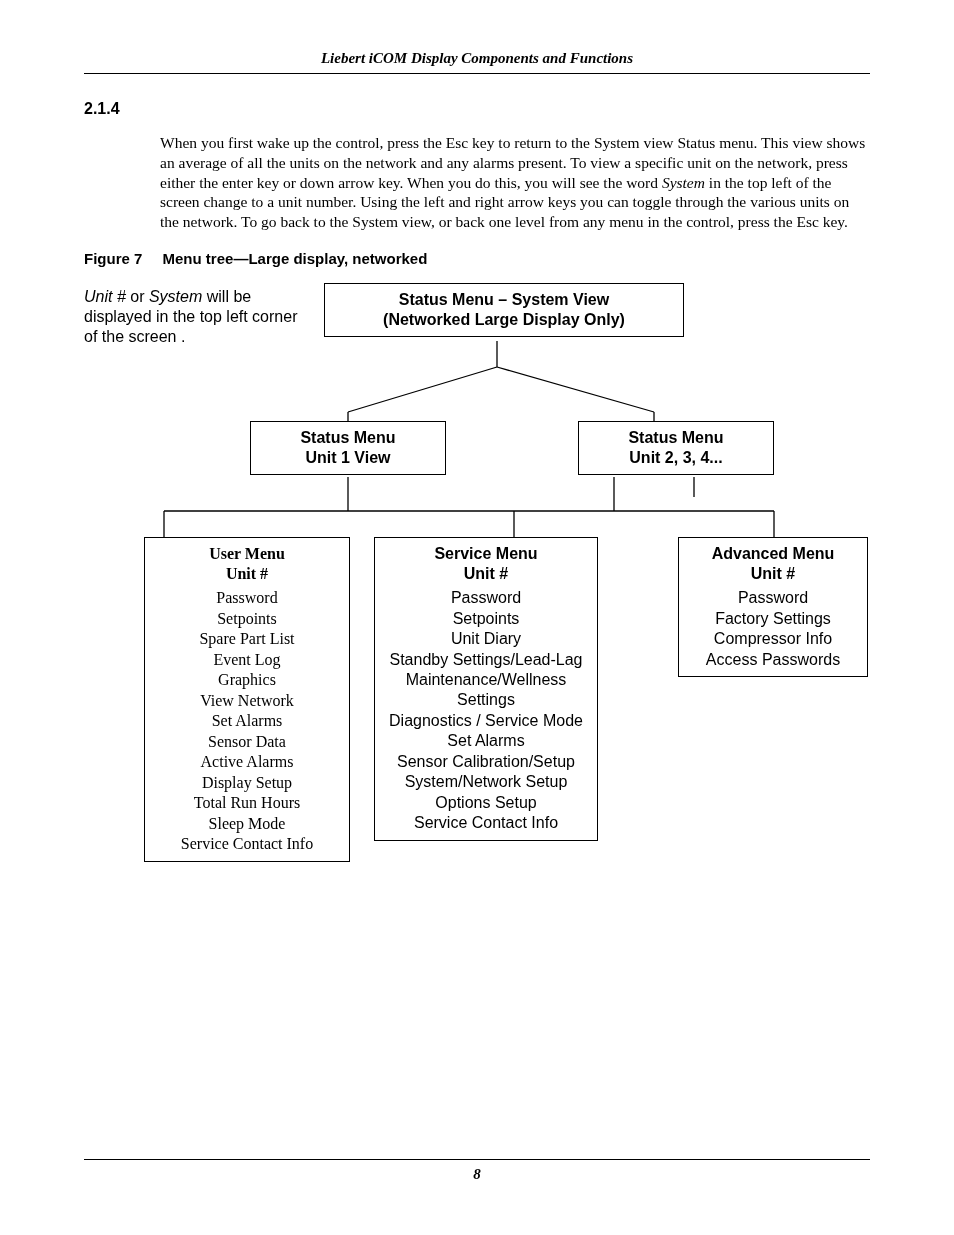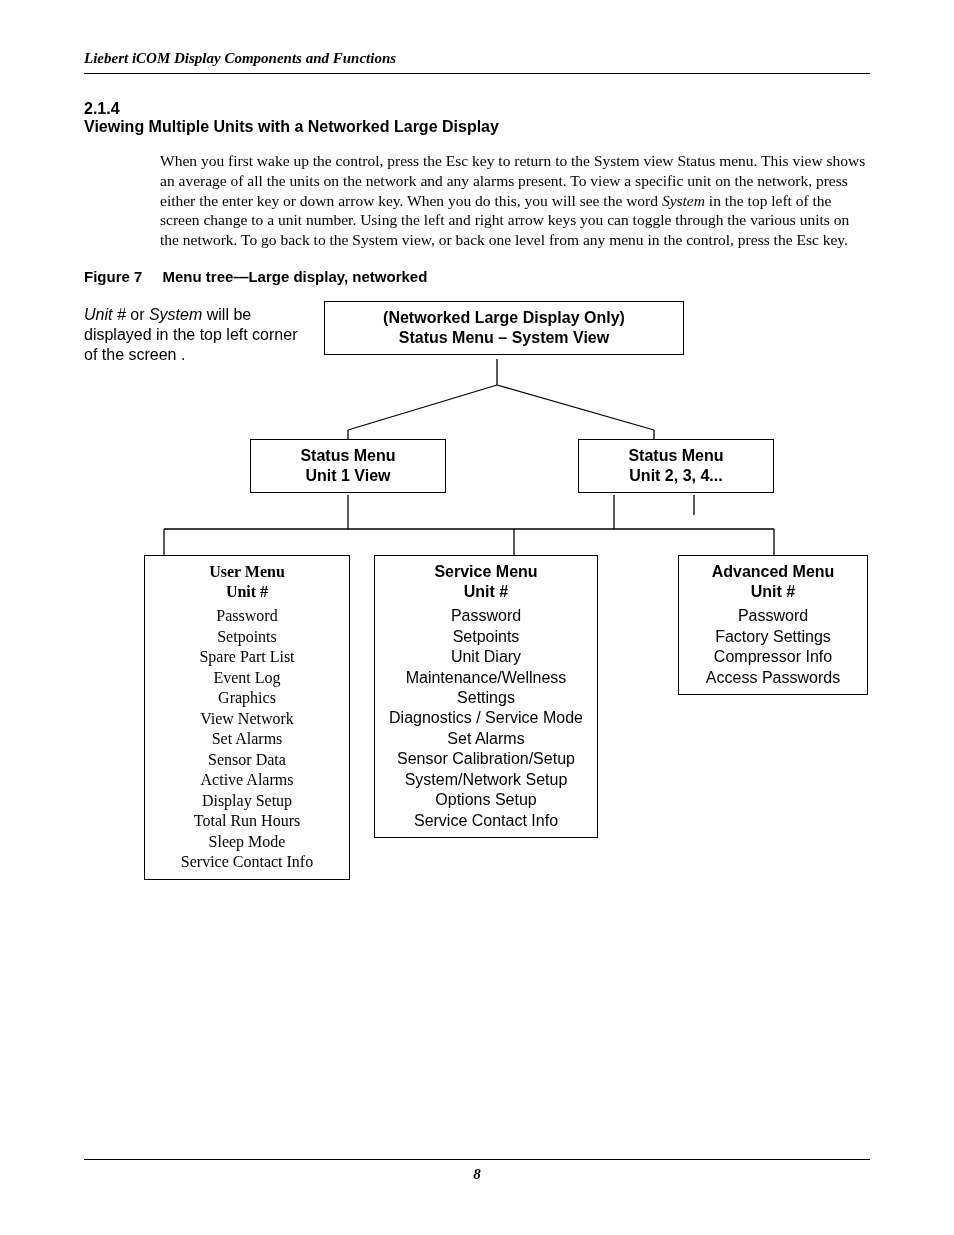--- a/index.html
+++ b/index.html
@@ -14,21 +14,21 @@
     position: relative;
     box-sizing: border-box;
     width: 954px;
     height: 1235px;
     padding: 50px 84px 40px 84px;
   }
   .running-head {
     font-family: Georgia, "Times New Roman", serif;
     font-weight: bold;
     font-style: italic;
-    text-align: left;
+    text-align: center;
     font-size: 15px;
     padding-bottom: 6px;
     border-bottom: 1.5px solid #000;
   }
   .section-row {
     display: flex;
     margin-top: 26px;
     font-family: Arial, Helvetica, sans-serif;
     font-weight: bold;
     font-size: 16px;
@@ -98,21 +98,20 @@
 </style>
 </head>
 <body>
 
 <div class="page">
 
   <div class="running-head">Liebert iCOM Display Components and Functions</div>
 
   <div class="section-row">
     <div class="section-num">2.1.4</div>
-    <div>Viewing Multiple Units with a Networked Large Display</div>
   </div>
 
   <div class="body-text" id="body-para">When you first wake up the control, press the Esc key to return to the System view Status menu. This view shows an average of all the units on the network and any alarms present. To view a specific unit on the network, press either the enter key or down arrow key. When you do this, you will see the word <i>System</i> in the top left of the screen change to a unit number. Using the left and right arrow keys you can toggle through the various units on the network. To go back to the System view, or back one level from any menu in the control, press the Esc key.</div>
 
   <div class="figure-caption">
     <span class="fig-label">Figure 7</span>
     <span>Menu tree—Large display, networked</span>
   </div>
 
   <div class="diagram">
@@ -137,22 +136,22 @@
         <line x1="530" y1="200" x2="530" y2="234"></line>
         <line x1="610" y1="200" x2="610" y2="220"></line>
       </g>
     </svg>
 
     <div class="note-text">
       <span class="ital">Unit # </span><span>or </span><span class="ital">System</span><span> will be displayed in the top left corner of the screen .</span>
     </div>
 
     <div class="box" style="left:240px; top:6px; width:360px;">
+      <div class="hd">Status Menu – System View</div>
       <div class="hd">(Networked Large Display Only)</div>
-      <div class="hd">Status Menu – System View</div>
     </div>
 
     <div class="box" style="left:166px; top:144px; width:196px;">
       <div class="hd">Status Menu</div>
       <div class="hd">Unit 1 View</div>
     </div>
 
     <div class="box" style="left:494px; top:144px; width:196px;">
       <div class="hd">Status Menu</div>
       <div class="hd">Unit 2, 3, 4...</div>
@@ -178,20 +177,21 @@
         </div>
     </div>
 
     <div class="box" style="left:290px; top:260px; width:224px;">
       <div class="hd">Service Menu</div>
       <div class="hd">Unit #</div>
       <div class="items" id="service-items">
           <div>Password</div>
           <div>Setpoints</div>
           <div>Unit Diary</div>
+          <div>Standby Settings/Lead-Lag</div>
           <div>Maintenance/Wellness Settings</div>
           <div>Diagnostics / Service Mode</div>
           <div>Set Alarms</div>
           <div>Sensor Calibration/Setup</div>
           <div>System/Network Setup</div>
           <div>Options Setup</div>
           <div>Service Contact Info</div>
         </div>
     </div>
 

